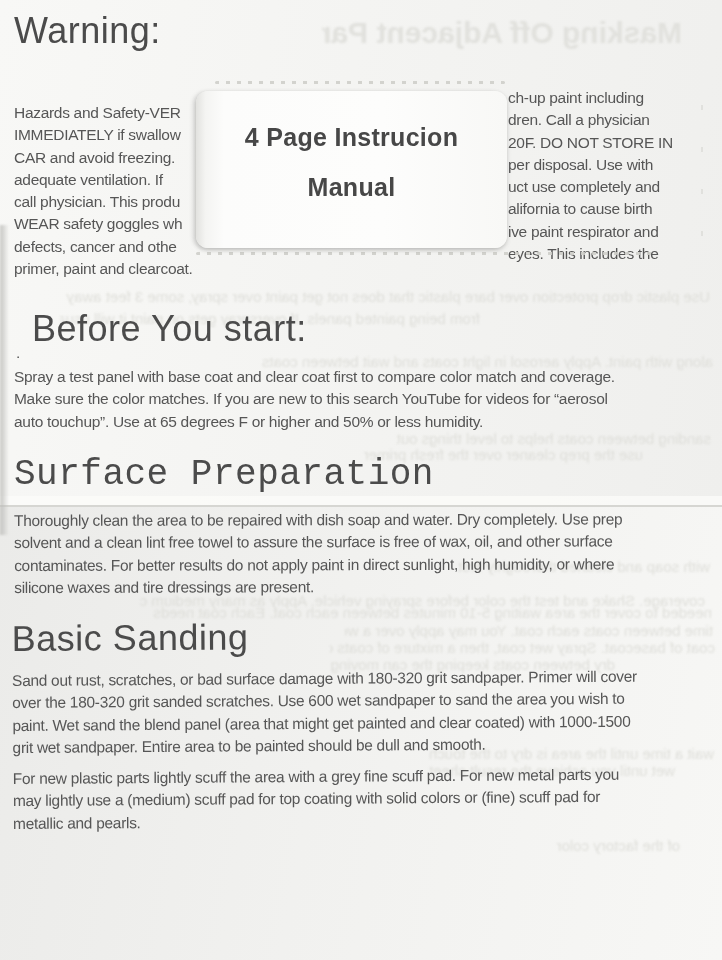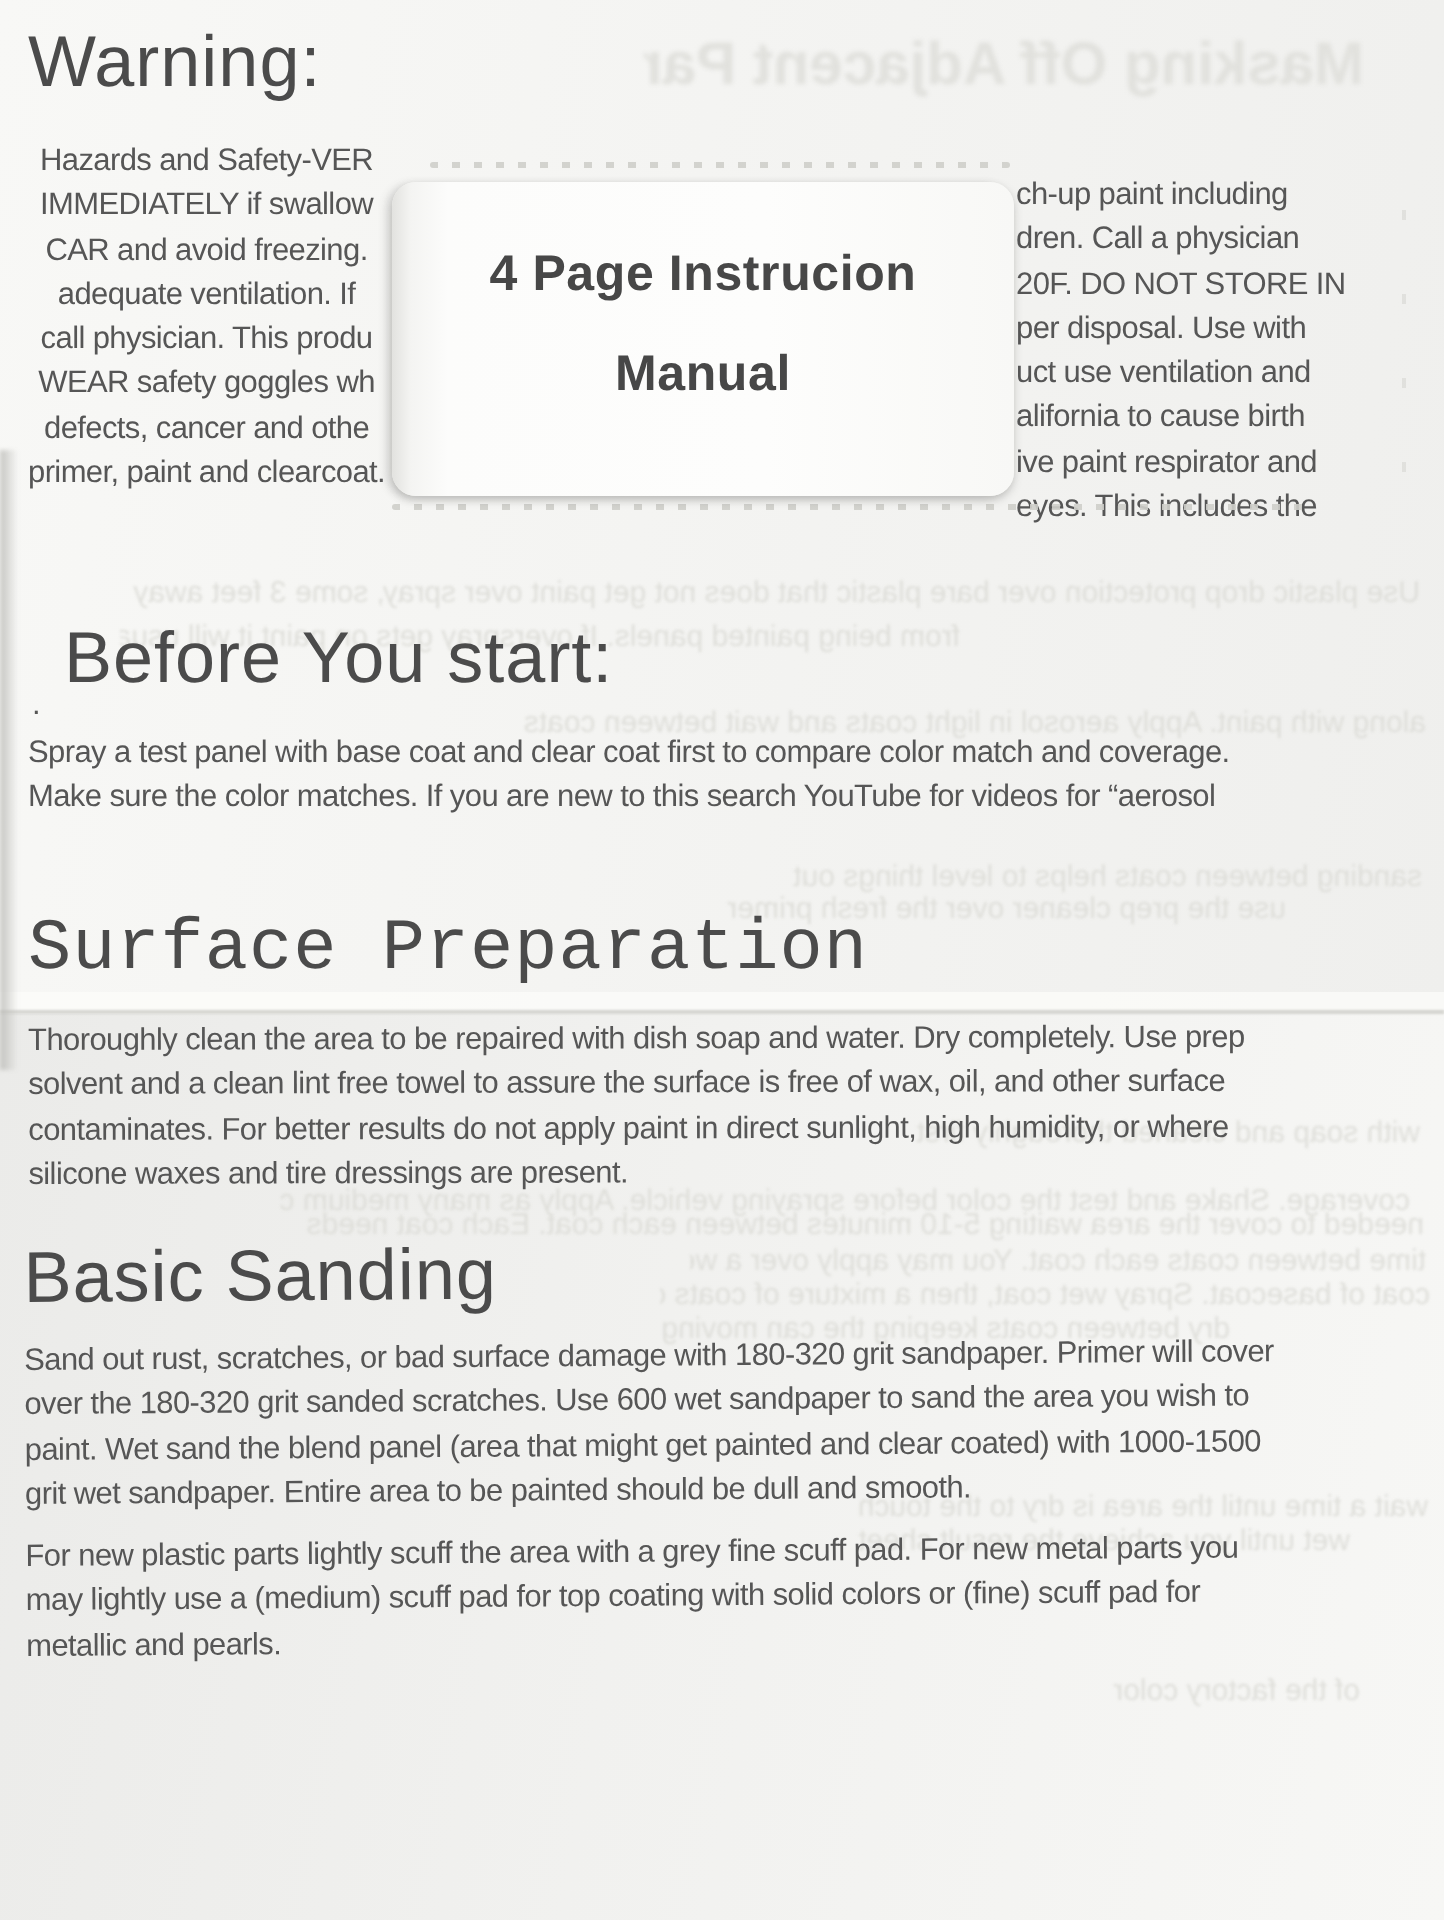--- a/index.html
+++ b/index.html
@@ -48,21 +48,21 @@
 
   
   .h1{position:absolute;color:#4b4b4b;font-size:36px;line-height:45px;letter-spacing:.5px;white-space:nowrap;}
   .h-warning{left:14px;top:8px;}
   .h-before{left:32px;top:306px;}
   .h-surface{left:14px;top:452px;font-family:Liberation Mono, monospace;}
   .h-sanding{left:2px;top:616px;}
   .body-text{color:#565656;font-size:15.5px;letter-spacing:-0.3px;}
   .para{position:absolute;}
   .para div{height:22.25px;white-space:nowrap;}
-  .warn-left{left:14px;top:72px;text-align:center;}
+  .warn-left{left:14px;top:104px;}
   .warn-right{left:508px;top:89px;}
   .p-before{left:14px;top:368px;}
   .p-surface{left:14px;top:512px;transform:rotate(-0.15deg);transform-origin:left top;}
   .tilt{transform:rotate(-0.4deg);transform-origin:left bottom;}
   .p-sand1{left:14px;top:672px;}
   .p-sand2{left:14px;top:770px;}
   .period-dot{position:absolute;left:16px;top:344px;color:#565656;font-size:15.5px;}
 
   
   .perf{position:absolute;height:3px;border-radius:2px;opacity:.9;
@@ -120,38 +120,39 @@
     <div>WEAR safety goggles wh</div>
     <div>defects, cancer and othe</div>
     <div>primer, paint and clearcoat.</div>
   </div>
 
   <div class="para body-text warn-right">
     <div>ch-up paint including</div>
     <div>dren. Call a physician</div>
     <div>20F. DO NOT STORE IN</div>
     <div>per disposal. Use with</div>
-    <div>uct use ventilation and</div>
+    <div>uct use completely and</div>
     <div>alifornia to cause birth</div>
     <div>ive paint respirator and</div>
     <div>eyes. This includes the</div>
   </div>
 
   <div class="perf perf-top"></div>
   <div class="perf perf-bottom"></div>
   <div class="sticker">
     <div class="sticker-line l1">4 Page Instrucion</div>
     <div class="sticker-line l2">Manual</div>
   </div>
 
   <div class="h1 h-before">Before You start:</div>
   <div class="period-dot">.</div>
   <div class="para body-text p-before">
     <div>Spray a test panel with base coat and clear coat first to compare color match and coverage.</div>
     <div>Make sure the color matches.  If you are new to this search YouTube for videos for “aerosol</div>
+    <div>auto touchup”.  Use at 65 degrees F or higher and 50% or less humidity.</div>
   </div>
 
   <div class="h1 h-surface">Surface Preparation</div>
   <div class="para body-text p-surface">
     <div>Thoroughly clean the area to be repaired with dish soap and water.  Dry completely. Use prep</div>
     <div>solvent and a clean lint free towel to assure the surface is free of wax, oil, and other surface</div>
     <div>contaminates. For better results do not apply paint in direct sunlight, high humidity, or where</div>
     <div>silicone waxes and tire dressings are present.</div>
   </div>
 

